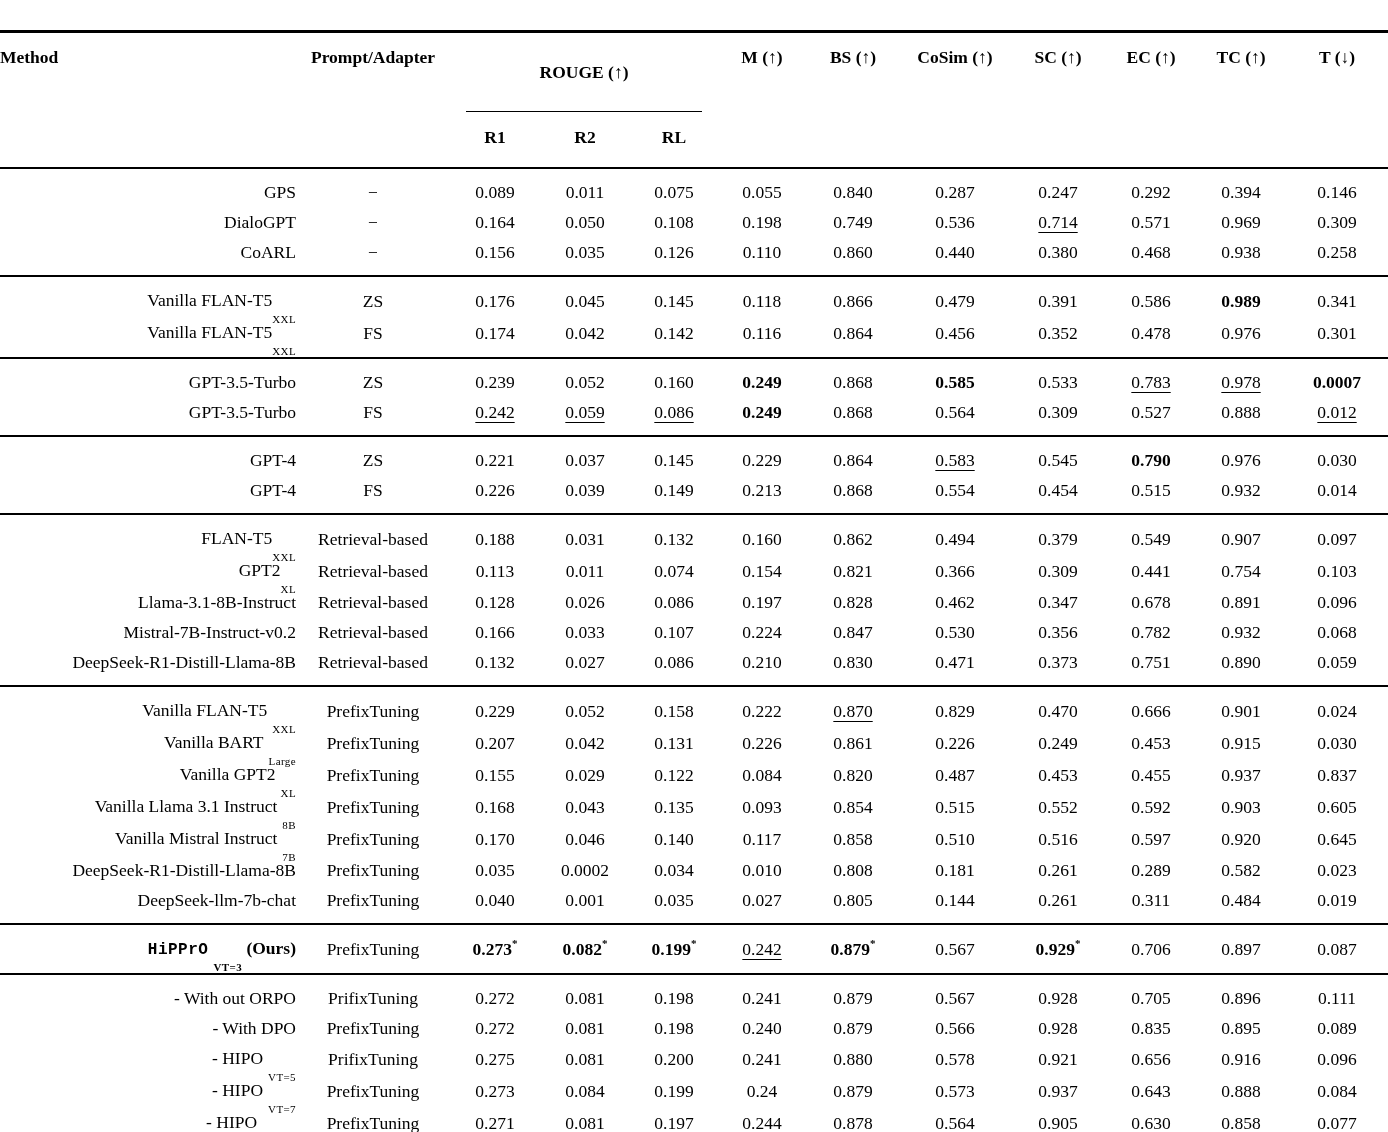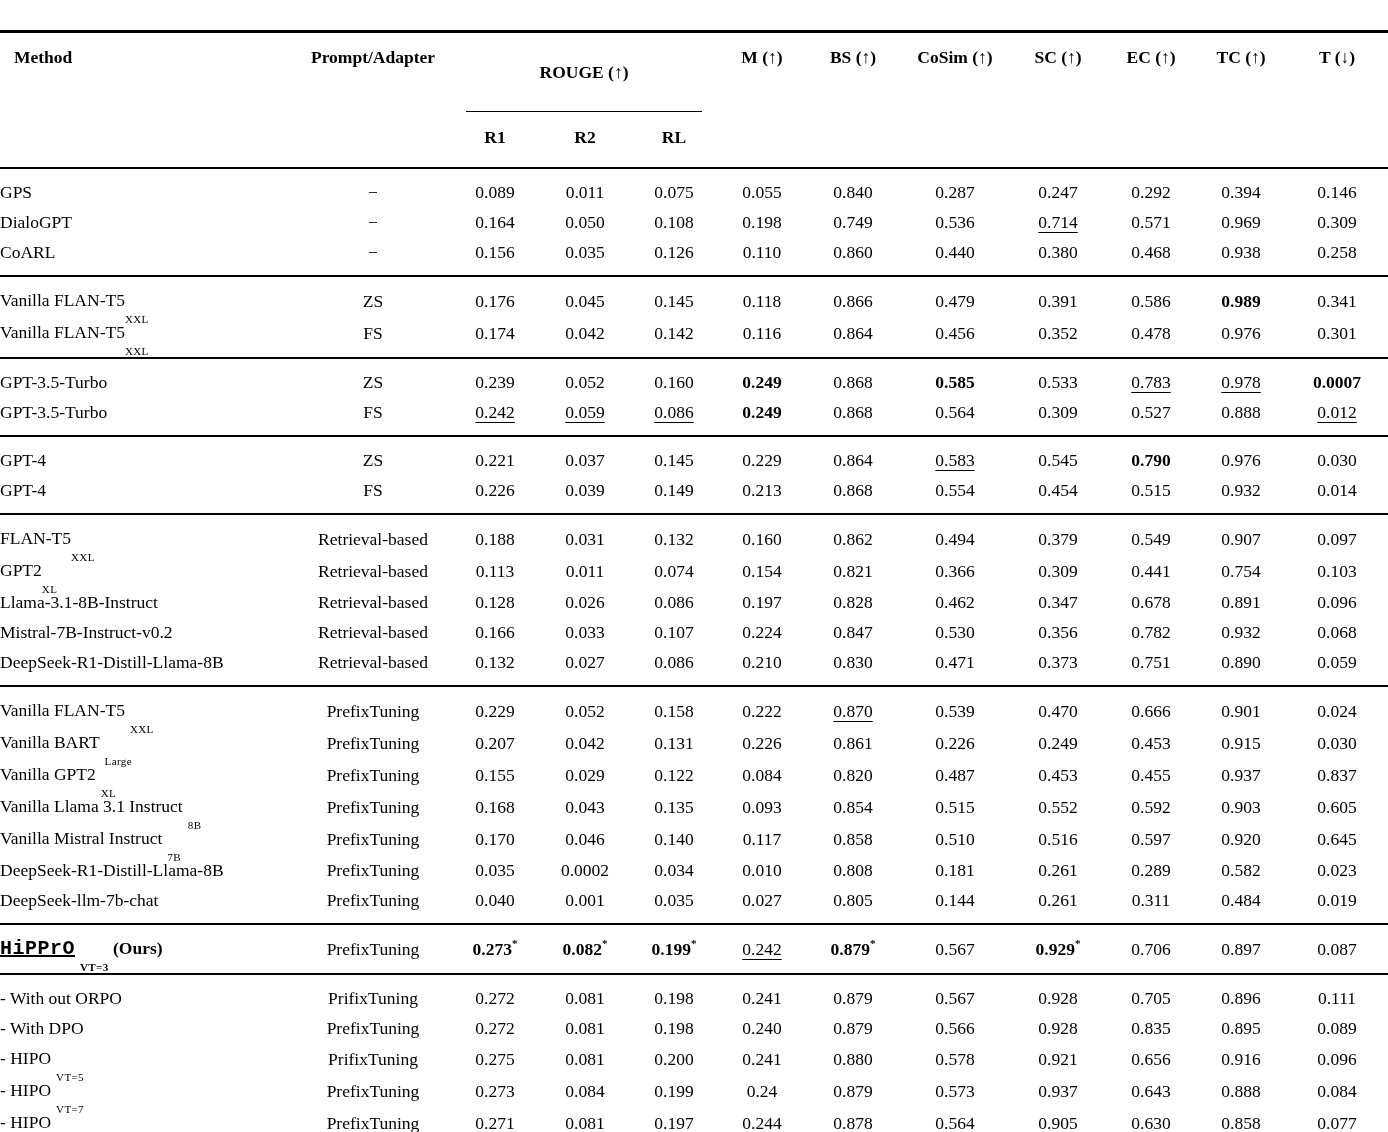--- a/index.html
+++ b/index.html
@@ -22,55 +22,54 @@
   }
   thead th {
     font-weight: bold;
     font-size: 17.5px;
     padding: 0;
     vertical-align: top;
     border-bottom: 2px solid #000;
   }
   thead tr.h1 th { height: 48px; padding-top: 14px; }
   thead tr.h2 th { height: 40px; padding-top: 0; vertical-align: top; }
-  th.method-h { text-align: left; padding-left: 14px; }
+  th.method-h { text-align: left; padding-left: 0; }
   th.center-h { text-align: center; }
   th.rouge-h { border-bottom: none; }
   .rouge-inner {
     display: block;
     text-align: center;
     margin: 15px 16px;
     padding-bottom: 28px;
     border-bottom: 1.5px solid #000;
   }
   tbody td {
     font-size: 17.5px;
     line-height: 30px;
     height: 30px;
     padding: 0;
     text-align: center;
     white-space: nowrap;
   }
-  td.method { text-align: left; padding-left: 0; }
+  td.method { text-align: right; padding-left: 0; }
   tr.gfirst td { padding-top: 8px; }
   tr.glast td { padding-bottom: 8px; }
   tr.sep td { border-top: 2px solid #000; }
   .sub {
     font-size: 11px;
     letter-spacing: 0.4px;
     position: relative;
     top: 17px;
   }
   .sp { margin-left: 5px; }
   .b { font-weight: bold; margin-top: 10px; }
   .mono {
     font-family: "Liberation Mono", monospace;
-    font-size: 20px;
+    font-size: 16px;
     letter-spacing: 0.5px;
-    text-decoration: underline;
   }
   .u { text-decoration: underline; text-underline-offset: 3.5px; text-decoration-thickness: 1px; }
   sup.star {
     font-size: 11px;
     line-height: 0;
     position: relative;
     top: -1px;
     font-weight: bold;
   }
   tr.delta td {
@@ -322,21 +321,21 @@
           <td><span class="">0.059</span></td>
         </tr>
         <tr class="gfirst sep">
           <td class="method"><span class="">Vanilla FLAN-T5</span><span class="sub sp">XXL</span></td>
           <td>PrefixTuning</td>
           <td><span class="">0.229</span></td>
           <td><span class="">0.052</span></td>
           <td><span class="">0.158</span></td>
           <td><span class="">0.222</span></td>
           <td><span class="u">0.870</span></td>
-          <td><span class="">0.539</span></td>
+          <td><span class="">0.829</span></td>
           <td><span class="">0.470</span></td>
           <td><span class="">0.666</span></td>
           <td><span class="">0.901</span></td>
           <td><span class="">0.024</span></td>
         </tr>
         <tr class="">
           <td class="method"><span class="">Vanilla BART</span><span class="sub sp">Large</span></td>
           <td>PrefixTuning</td>
           <td><span class="">0.207</span></td>
           <td><span class="">0.042</span></td>

